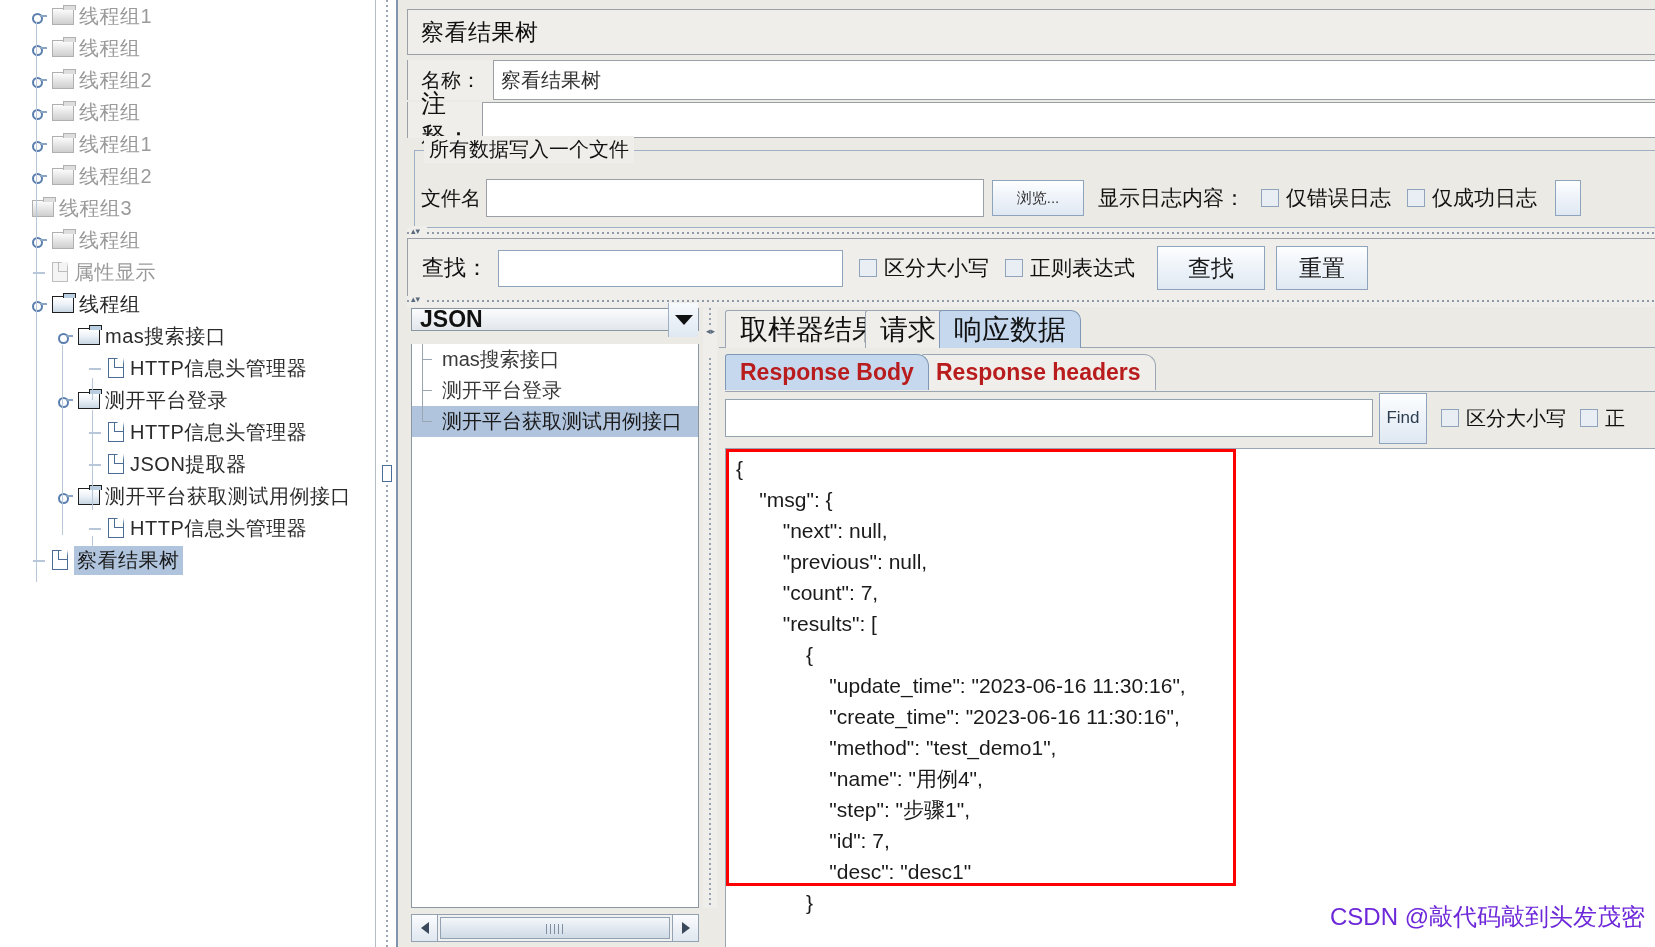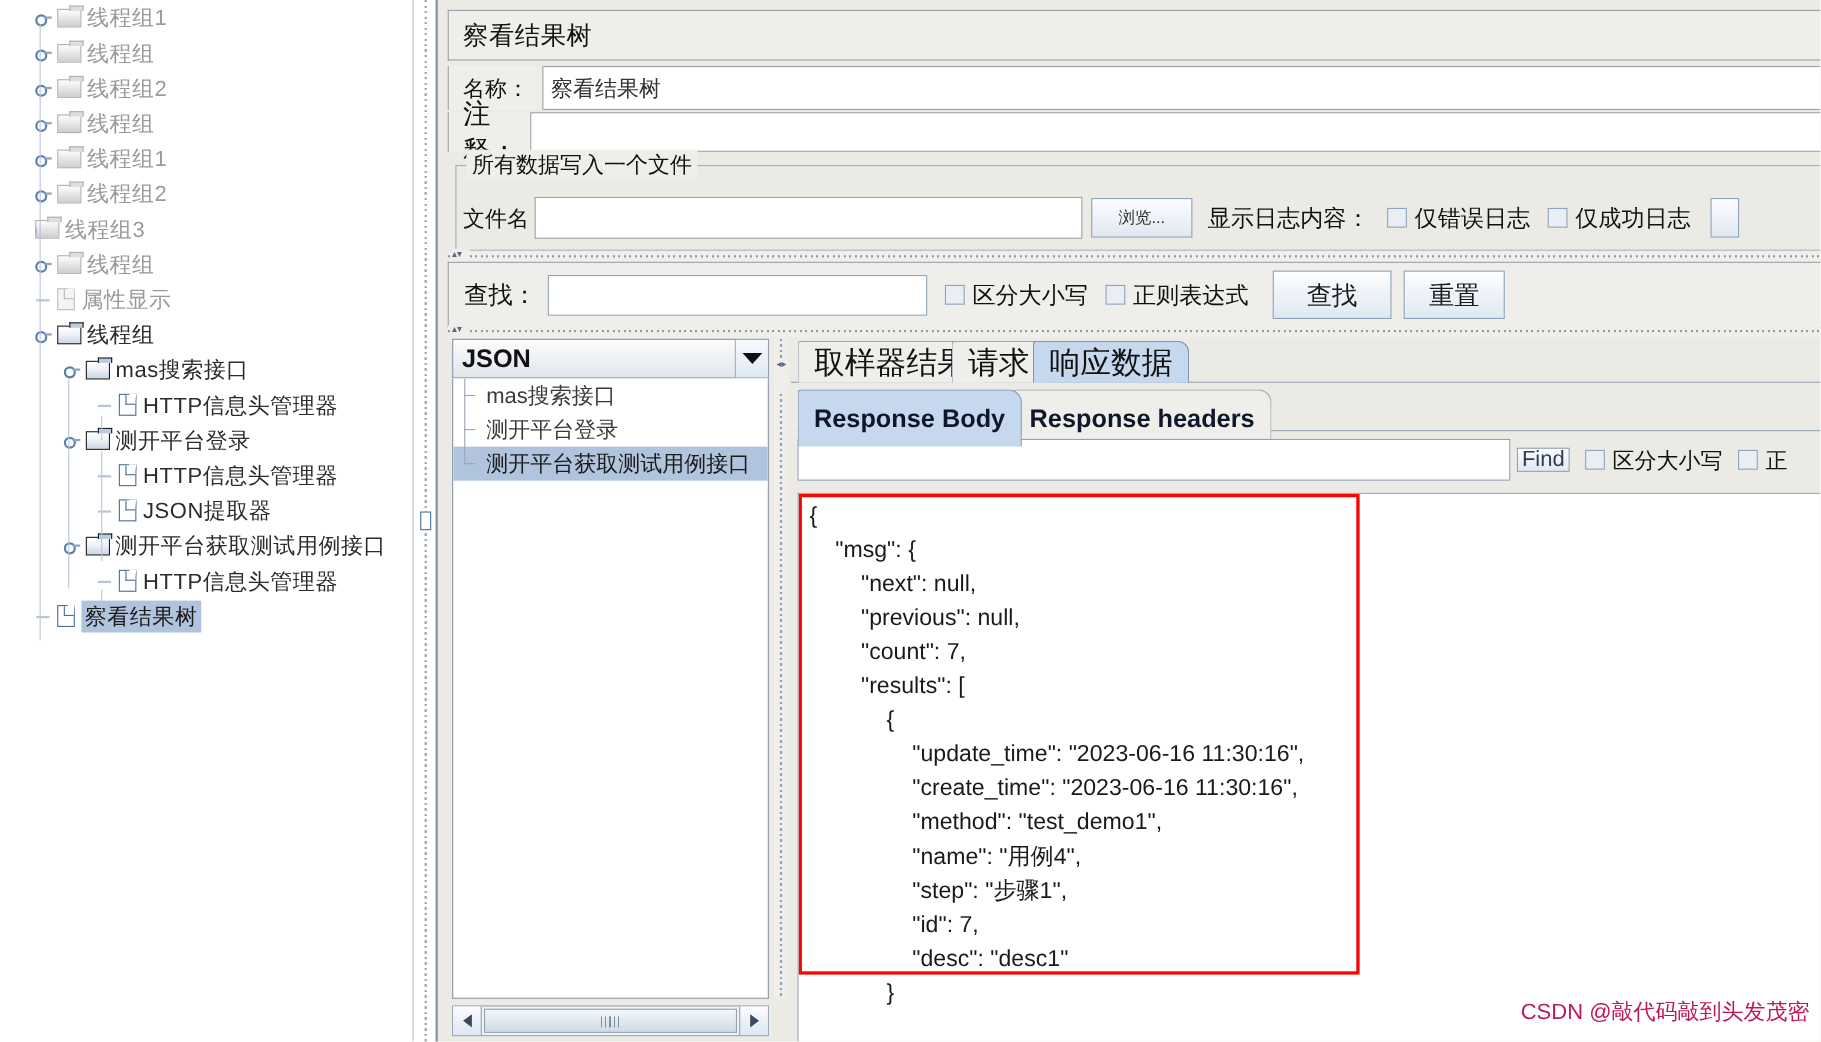--- a/index.html
+++ b/index.html
@@ -220,21 +220,21 @@
 
   
   #lower {
     position: absolute; left: 9px; top: 302px; right: -9px; bottom: -9px;
   }
   
   #jsonpanel {
     position: absolute; left: 4px; top: 6px; width: 288px; bottom: 48px;
   }
   #jsoncombo {
-    position: absolute; left: 0; top: 0; width: 288px; height: 36px;
+    position: absolute; left: 0; top: 0; width: 288px; height: 23px;
     background: linear-gradient(180deg,#fbfcfd 0%, #eef1f4 50%, #e2e7ec 100%);
     border: 1px solid #8a96a4;
     display: flex; align-items: center;
   }
   #jsoncombo .cv {
     flex: 1; font-size: 23px; font-weight: bold; color: #111; padding-left: 8px;
   }
   #jsoncombo .arrowbox {
     width: 30px; height: 34px; background: linear-gradient(180deg,#f7fafd,#dfe8f2);
     border-left: 1px solid #9fb0c4;
@@ -307,39 +307,39 @@
     background: #efeeea; border: 1px solid #9aa6b4; border-bottom: none;
     border-radius: 3px 10px 0 0;
     display: flex; align-items: center; justify-content: center;
     font-size: 28px; color: #111; padding: 0 14px;
   }
   .tab.active { background: #c6d8ee; border-color: #7d97b5; z-index: 3; }
   .tabline {
     position: absolute; left: 0; right: 0; top: 39px; height: 1px; background: #9aa6b4;
   }
   .subtab {
-    position: absolute; top: 2px; height: 52px;
+    position: absolute; top: 2px; height: 36px;
     background: #efeeea; border: 1px solid #9aa6b4; border-bottom: none;
     border-radius: 3px 12px 0 0;
     display: flex; align-items: center; justify-content: center;
-    font-size: 23px; font-weight: bold; color: #0f172a; padding: 0 14px;
+    font-size: 23px; font-weight: bold; color: #b91c1c; padding: 0 14px;
   }
   .subtab.active { background: #c6d8ee; border-color: #7d97b5; z-index:3; }
 
   
   #rb-findbar {
     position: absolute; left: 0; top: 88px; right: 0; height: 44px;
     display: flex; align-items: center;
   }
   #rb-input {
     width: 648px; height: 38px; background: #ffffff; border: 1px solid #93a1b1;
     margin-left: 6px;
   }
   #rb-find {
-    width: 48px; height: 22px; margin-left: 6px; font-size: 20px; color:#2c3e50;
+    width: 48px; height: 51px; margin-left: 6px; font-size: 17px; color:#2c3e50;
   }
   #rb-findbar .cbwrap { margin-left: 14px; }
   #rb-findbar .cl { font-size: 20px; }
 
   
   #rb-body {
     position: absolute; left: 6px; top: 140px; right: -9px; bottom: -9px;
     background: #ffffff; border: 1px solid #9aa6b4; border-right:none;
     overflow: hidden;
   }
@@ -349,21 +349,21 @@
     pointer-events: none;
   }
   .code {
     font-family: "Liberation Sans", "DejaVu Sans", sans-serif;
     font-size: 21px; color: #1a1a1a; white-space: pre;
     line-height: 31px; padding-left: 10px; padding-top: 4px;
   }
   
   #wm {
     position: absolute; right: 10px; bottom: 14px;
-    font-size: 20px; color: #be185d; white-space: nowrap; margin-top: 44px;
+    font-size: 24px; color: #6d28d9; white-space: nowrap; margin-top: 44px;
   }
 </style>
 </head>
 <body>
 
 <div id="app">
 
   <div id="tree-panel">
     <div id="tree-rows">
         <div class="tree-row">

